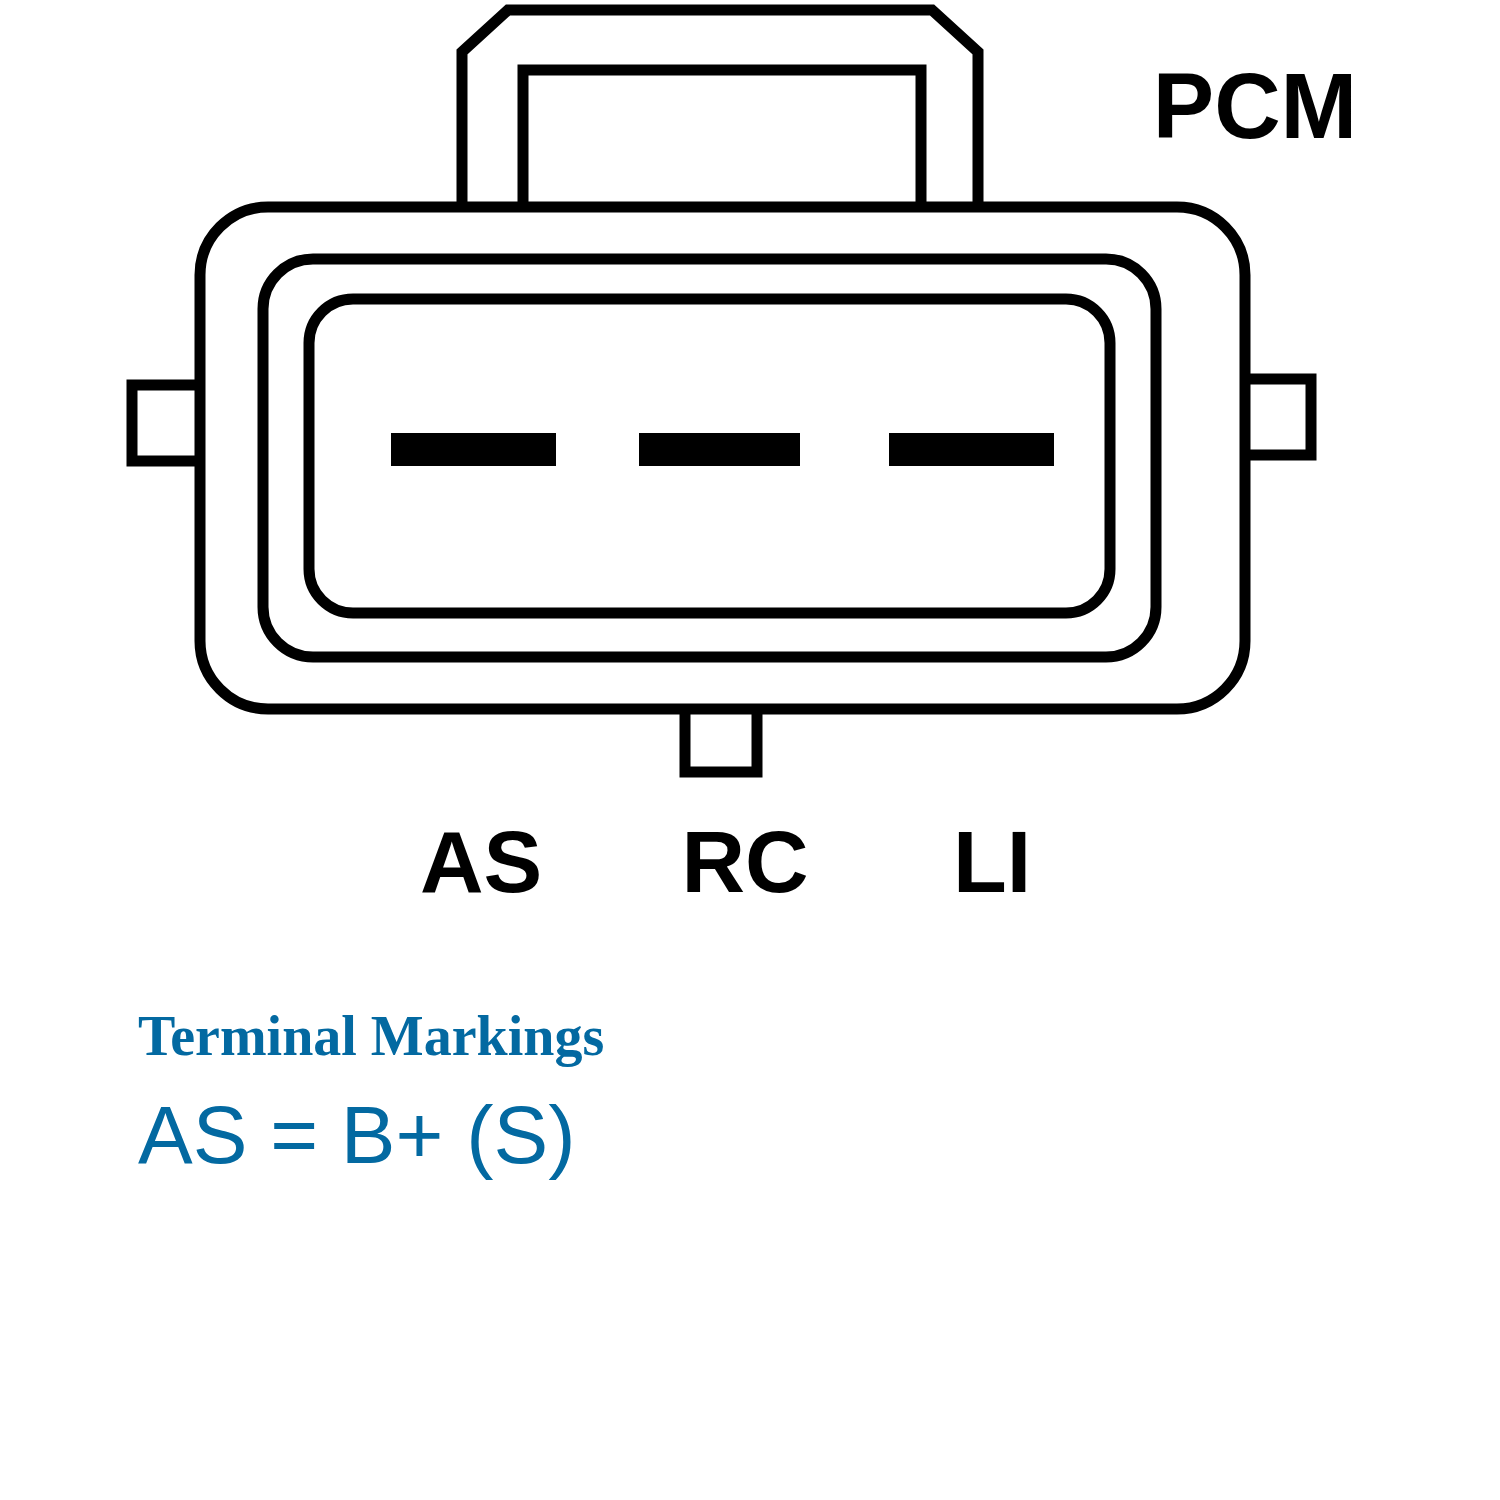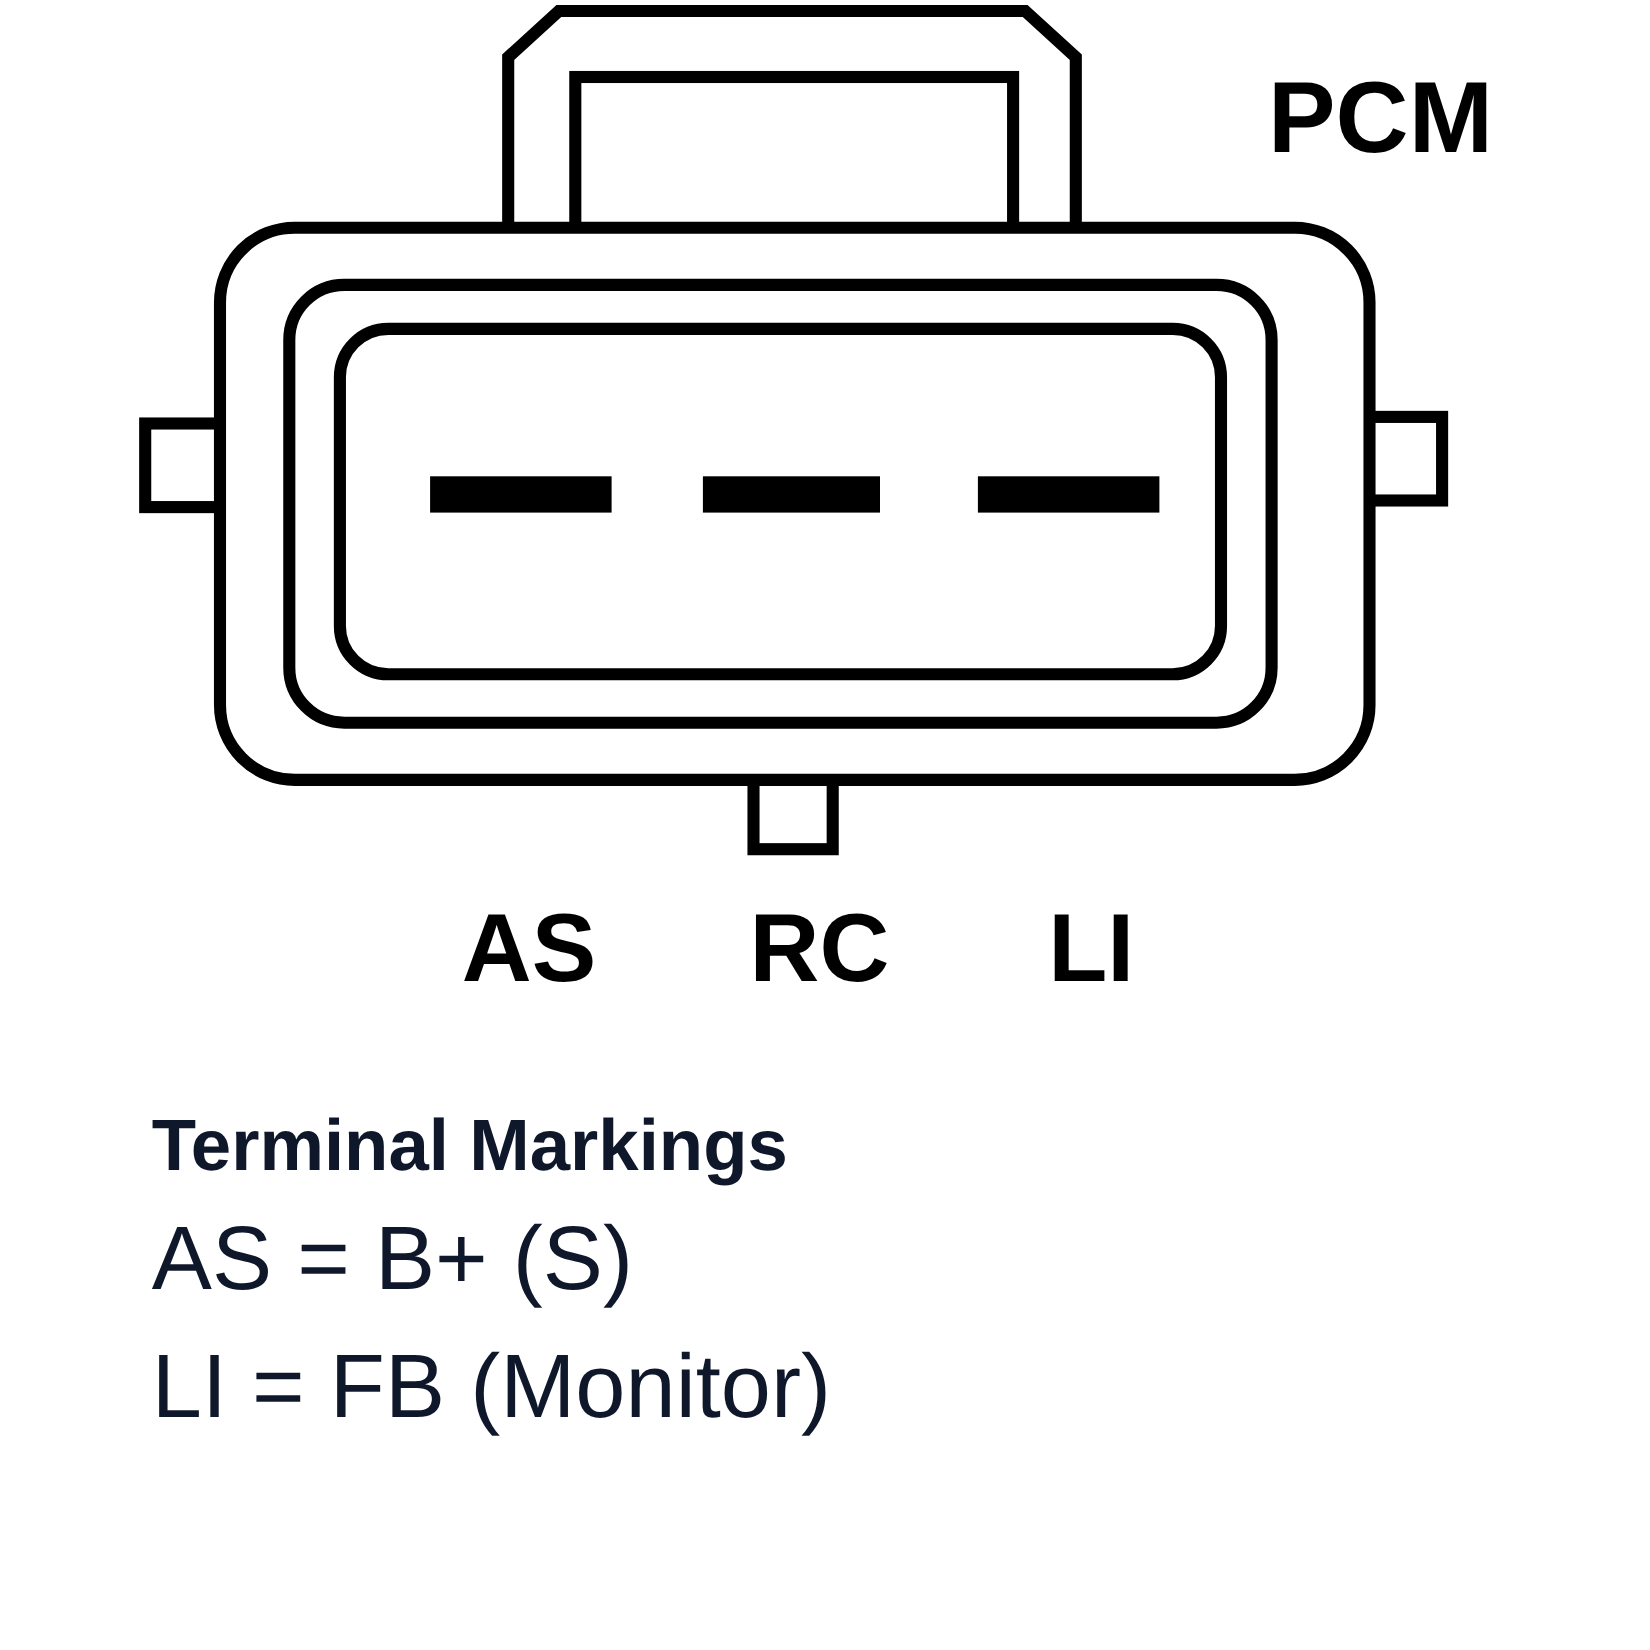--- a/index.html
+++ b/index.html
@@ -7,44 +7,45 @@
     padding: 0;
     background: #ffffff;
   }
   .canvas {
     position: relative;
     width: 1372px;
     height: 1500px;
     background: #ffffff;
     overflow: hidden;
     font-family: "Liberation Sans", sans-serif;
-    color: #0f172a;
+    color: #0369a1;
   }
   .diagram-svg {
     position: absolute;
     top: 0;
     left: 0;
     display: block;
   }
   .svg-label {
     font-family: "Liberation Sans", sans-serif;
     font-weight: bold;
     fill: #000000;
   }
   .legend {
     position: absolute;
     left: 138px;
     top: 1008px;
   }
   .legend-title {
-    font-size: 66px;
+    font-size: 56px;
     font-weight: bold;
     line-height: 1.0;
     margin: 0 0 30px 0;
     white-space: nowrap;
+    font-family: Liberation Serif, serif;
   }
   .legend-line {
     font-size: 82px;
     font-weight: 400;
     line-height: 1.0;
     margin: 16px 0 34px 0;
     white-space: nowrap;
   }
 </style>
 </head>
@@ -77,16 +78,15 @@
     <text x="1255" y="138" class="svg-label" font-size="92" text-anchor="middle">PCM</text>
 
     <text x="481" y="892" class="svg-label" font-size="88" text-anchor="middle">AS</text>
     <text x="745" y="892" class="svg-label" font-size="88" text-anchor="middle">RC</text>
     <text x="992" y="892" class="svg-label" font-size="88" text-anchor="middle">LI</text>
   </svg>
 
   <div class="legend">
     <div class="legend-title">Terminal Markings</div>
     <div class="legend-line">AS = B+ (S)</div>
-    <div class="legend-line">LI = FB (Monitor)</div>
   </div>
 
 </div>
 
 </body></html>

